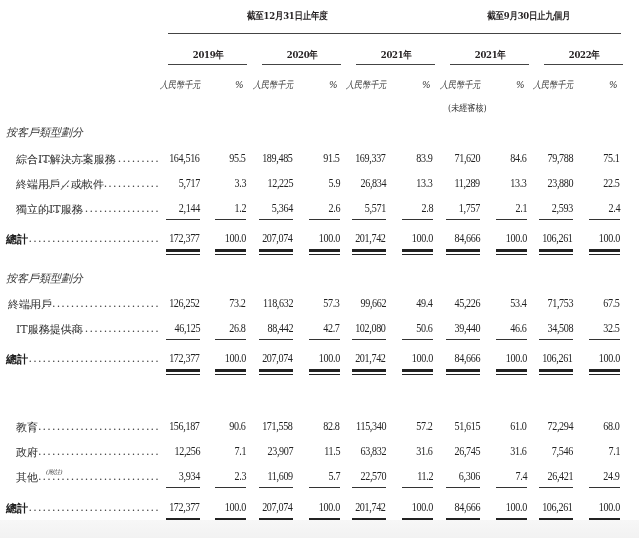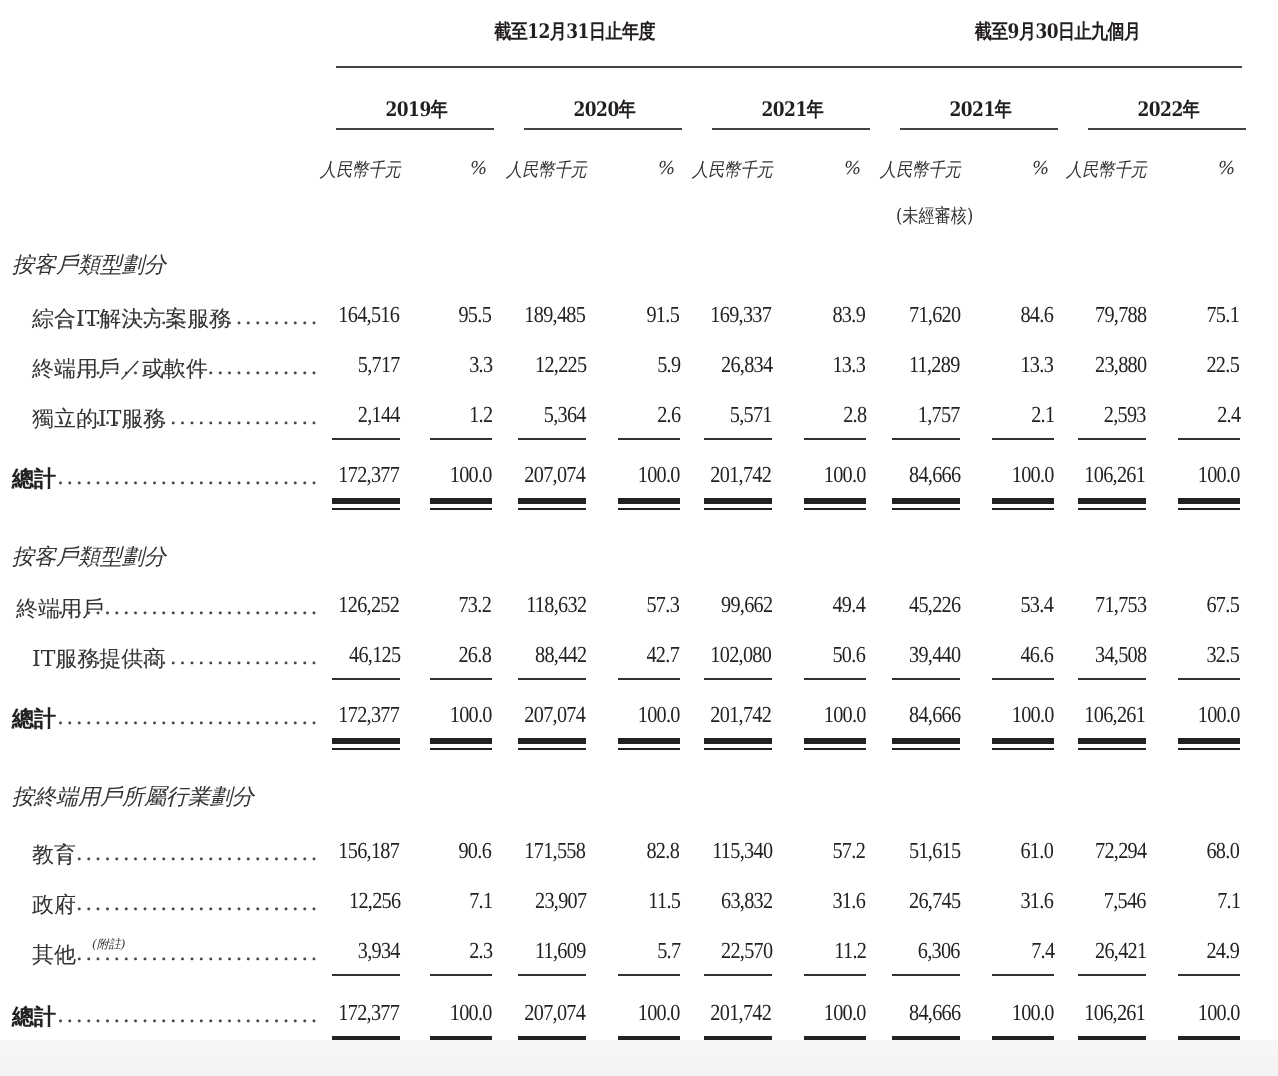--- a/index.html
+++ b/index.html
@@ -214,21 +214,20 @@
       <div class="num" style="right:112px;top:352px;">100.0</div>
       <div class="dbl1" style="left:496px;width:31px;top:369px;"></div>
       <div class="dbl2" style="left:496px;width:31px;top:374px;"></div>
       <div class="num" style="right:66px;top:352px;">106,261</div>
       <div class="dbl1" style="left:539px;width:34px;top:369px;"></div>
       <div class="dbl2" style="left:539px;width:34px;top:374px;"></div>
       <div class="num" style="right:19px;top:352px;">100.0</div>
       <div class="dbl1" style="left:589px;width:31px;top:369px;"></div>
       <div class="dbl2" style="left:589px;width:31px;top:374px;"></div>
     </div>
-    <div class="abs sect" style="left:6px;top:391px;">按終端用戶所屬行業劃分</div>
     <div>
       <div class="abs lbl" style="left:16px;top:420px;">教育</div>
       <div class="abs leader" style="right:479px;top:420px;">............................</div>
       <div class="num" style="right:439px;top:420px;">156,187</div>
       <div class="num" style="right:393px;top:420px;">90.6</div>
       <div class="num" style="right:346px;top:420px;">171,558</div>
       <div class="num" style="right:299px;top:420px;">82.8</div>
       <div class="num" style="right:253px;top:420px;">115,340</div>
       <div class="num" style="right:206px;top:420px;">57.2</div>
       <div class="num" style="right:159px;top:420px;">51,615</div>

